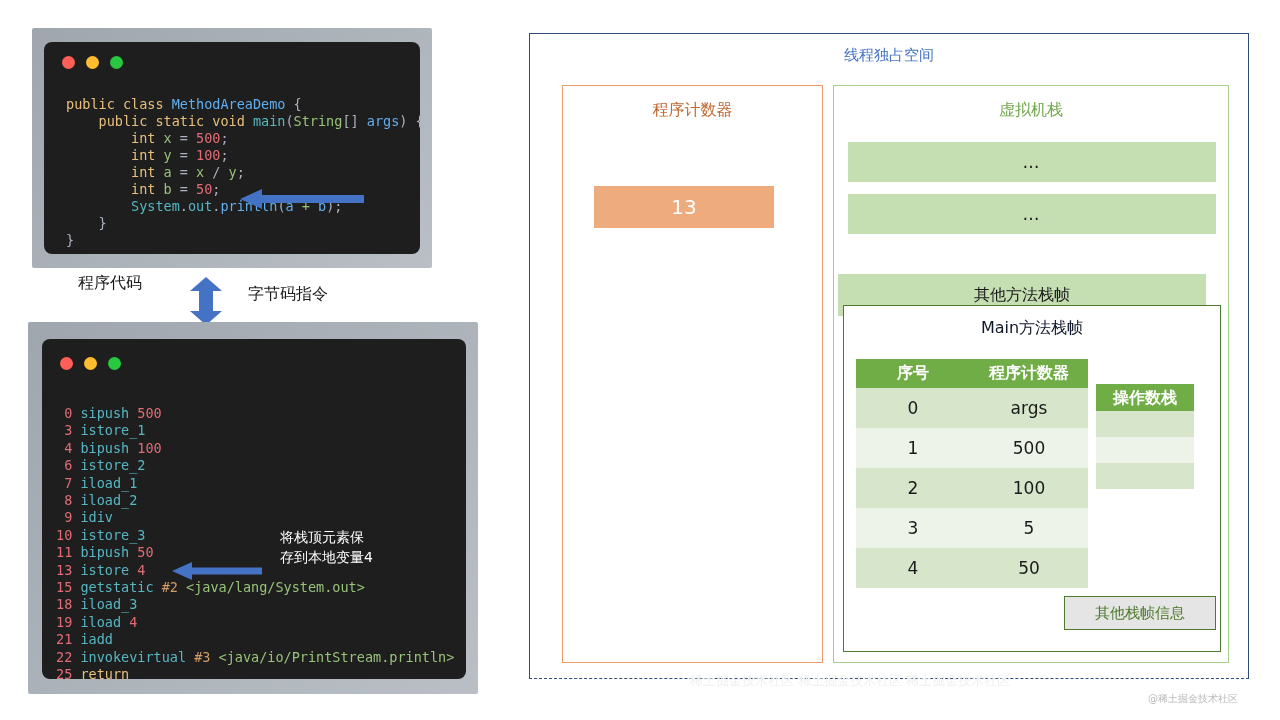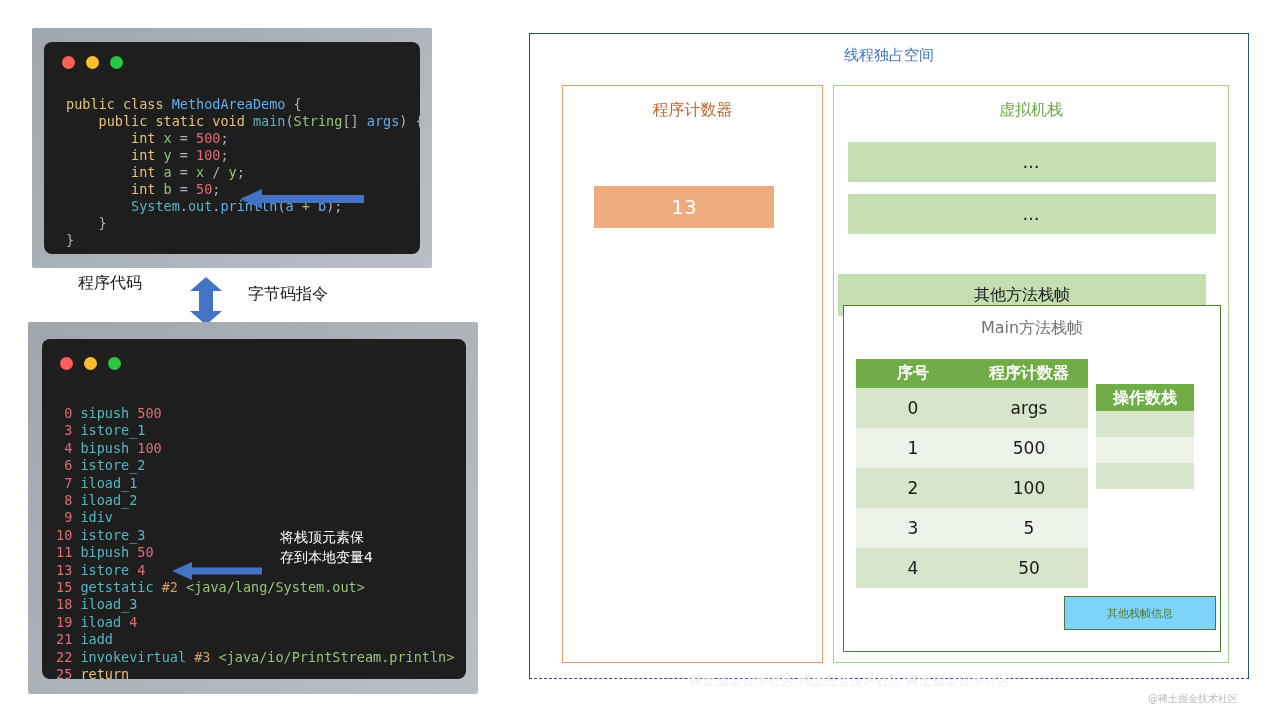--- a/index.html
+++ b/index.html
@@ -141,21 +141,21 @@
   .main-frame {
     position: absolute;
     box-sizing: border-box;
     border: 1.4px solid #4d7a2b;
     background: #fff;
   }
   .main-frame-title {
     position: absolute;
     width: 100%;
     text-align: center;
-    color: #737373;
+    color: #0f172a;
     font-size: 16px;
     font-family: "DejaVu Sans", "Liberation Sans", sans-serif;
   }
 
   table.lvt {
     position: absolute;
     border-collapse: collapse;
     table-layout: fixed;
     font-family: "DejaVu Sans", "Liberation Sans", sans-serif;
   }
@@ -192,23 +192,23 @@
   }
   .opstack-cell { height: 26px; }
   .opstack-cell.a { background: #d7e6cb; }
   .opstack-cell.b { background: #edf3e9; }
 
   .other-info {
     position: absolute;
     box-sizing: border-box;
     border: 1.3px solid #4d7a2b;
     color: #4d7a2b;
-    font-size: 11px;
+    font-size: 15px;
     display: flex; align-items: center; justify-content: center;
-    background: #7dd3fc;
+    background: #e5e5e5;
     font-family: Liberation Sans, sans-serif;
   }
 
   .watermark {
     position: absolute;
     color: #b9b9b9;
     font-size: 10px;
     font-family: "DejaVu Sans", "Liberation Sans", sans-serif;
   }
   .watermark-faint {

